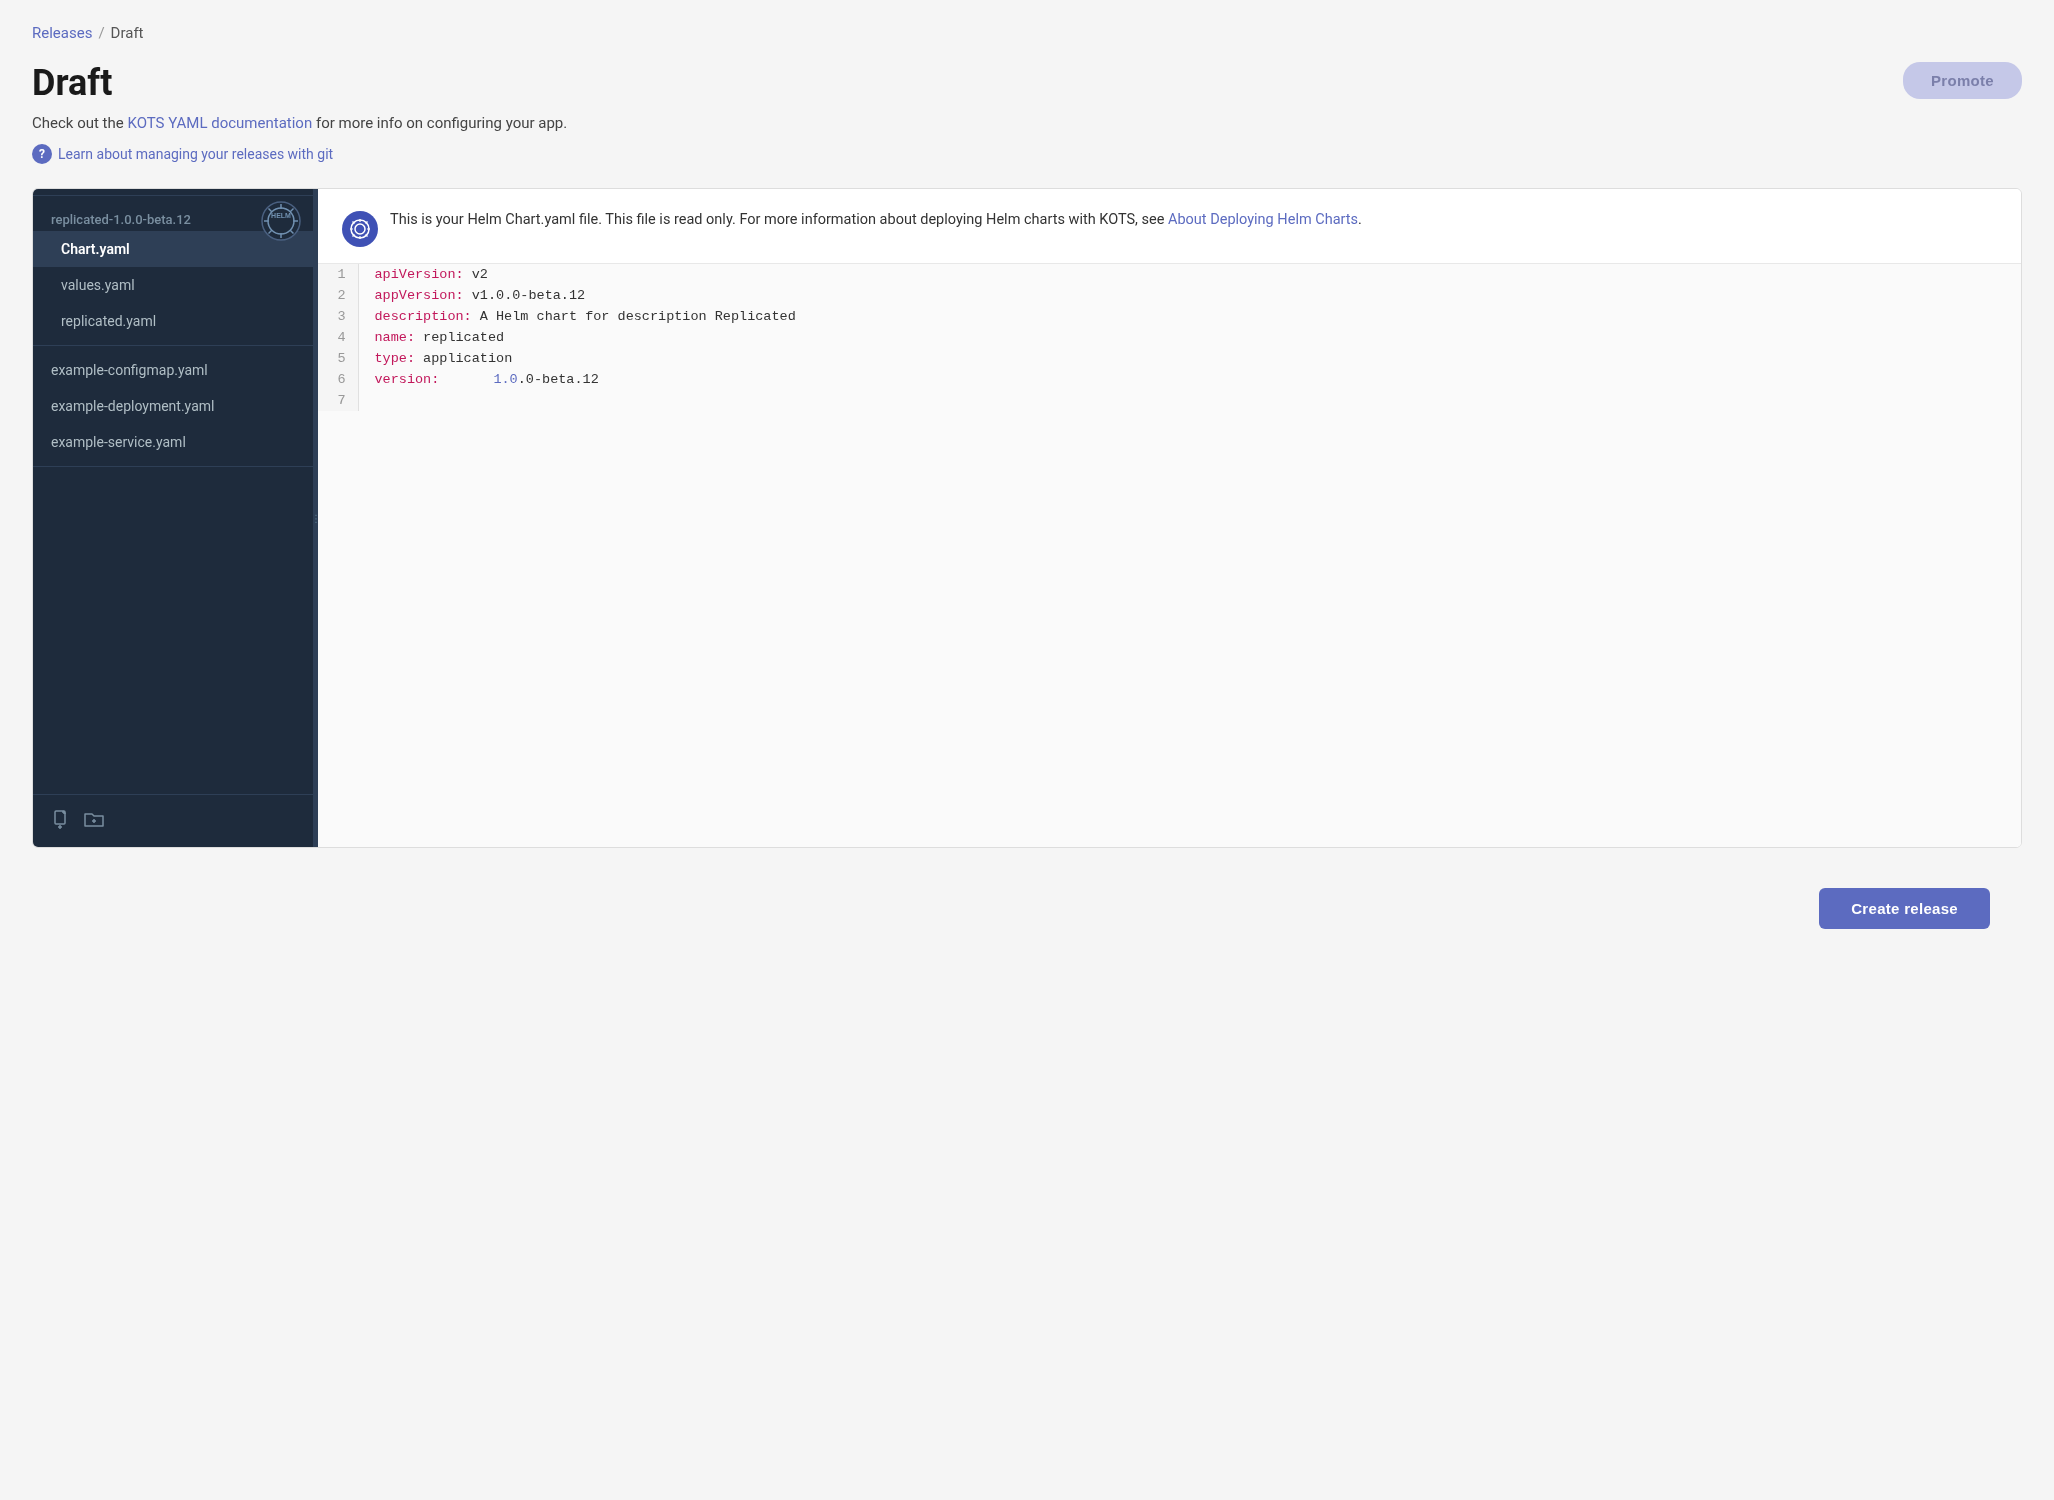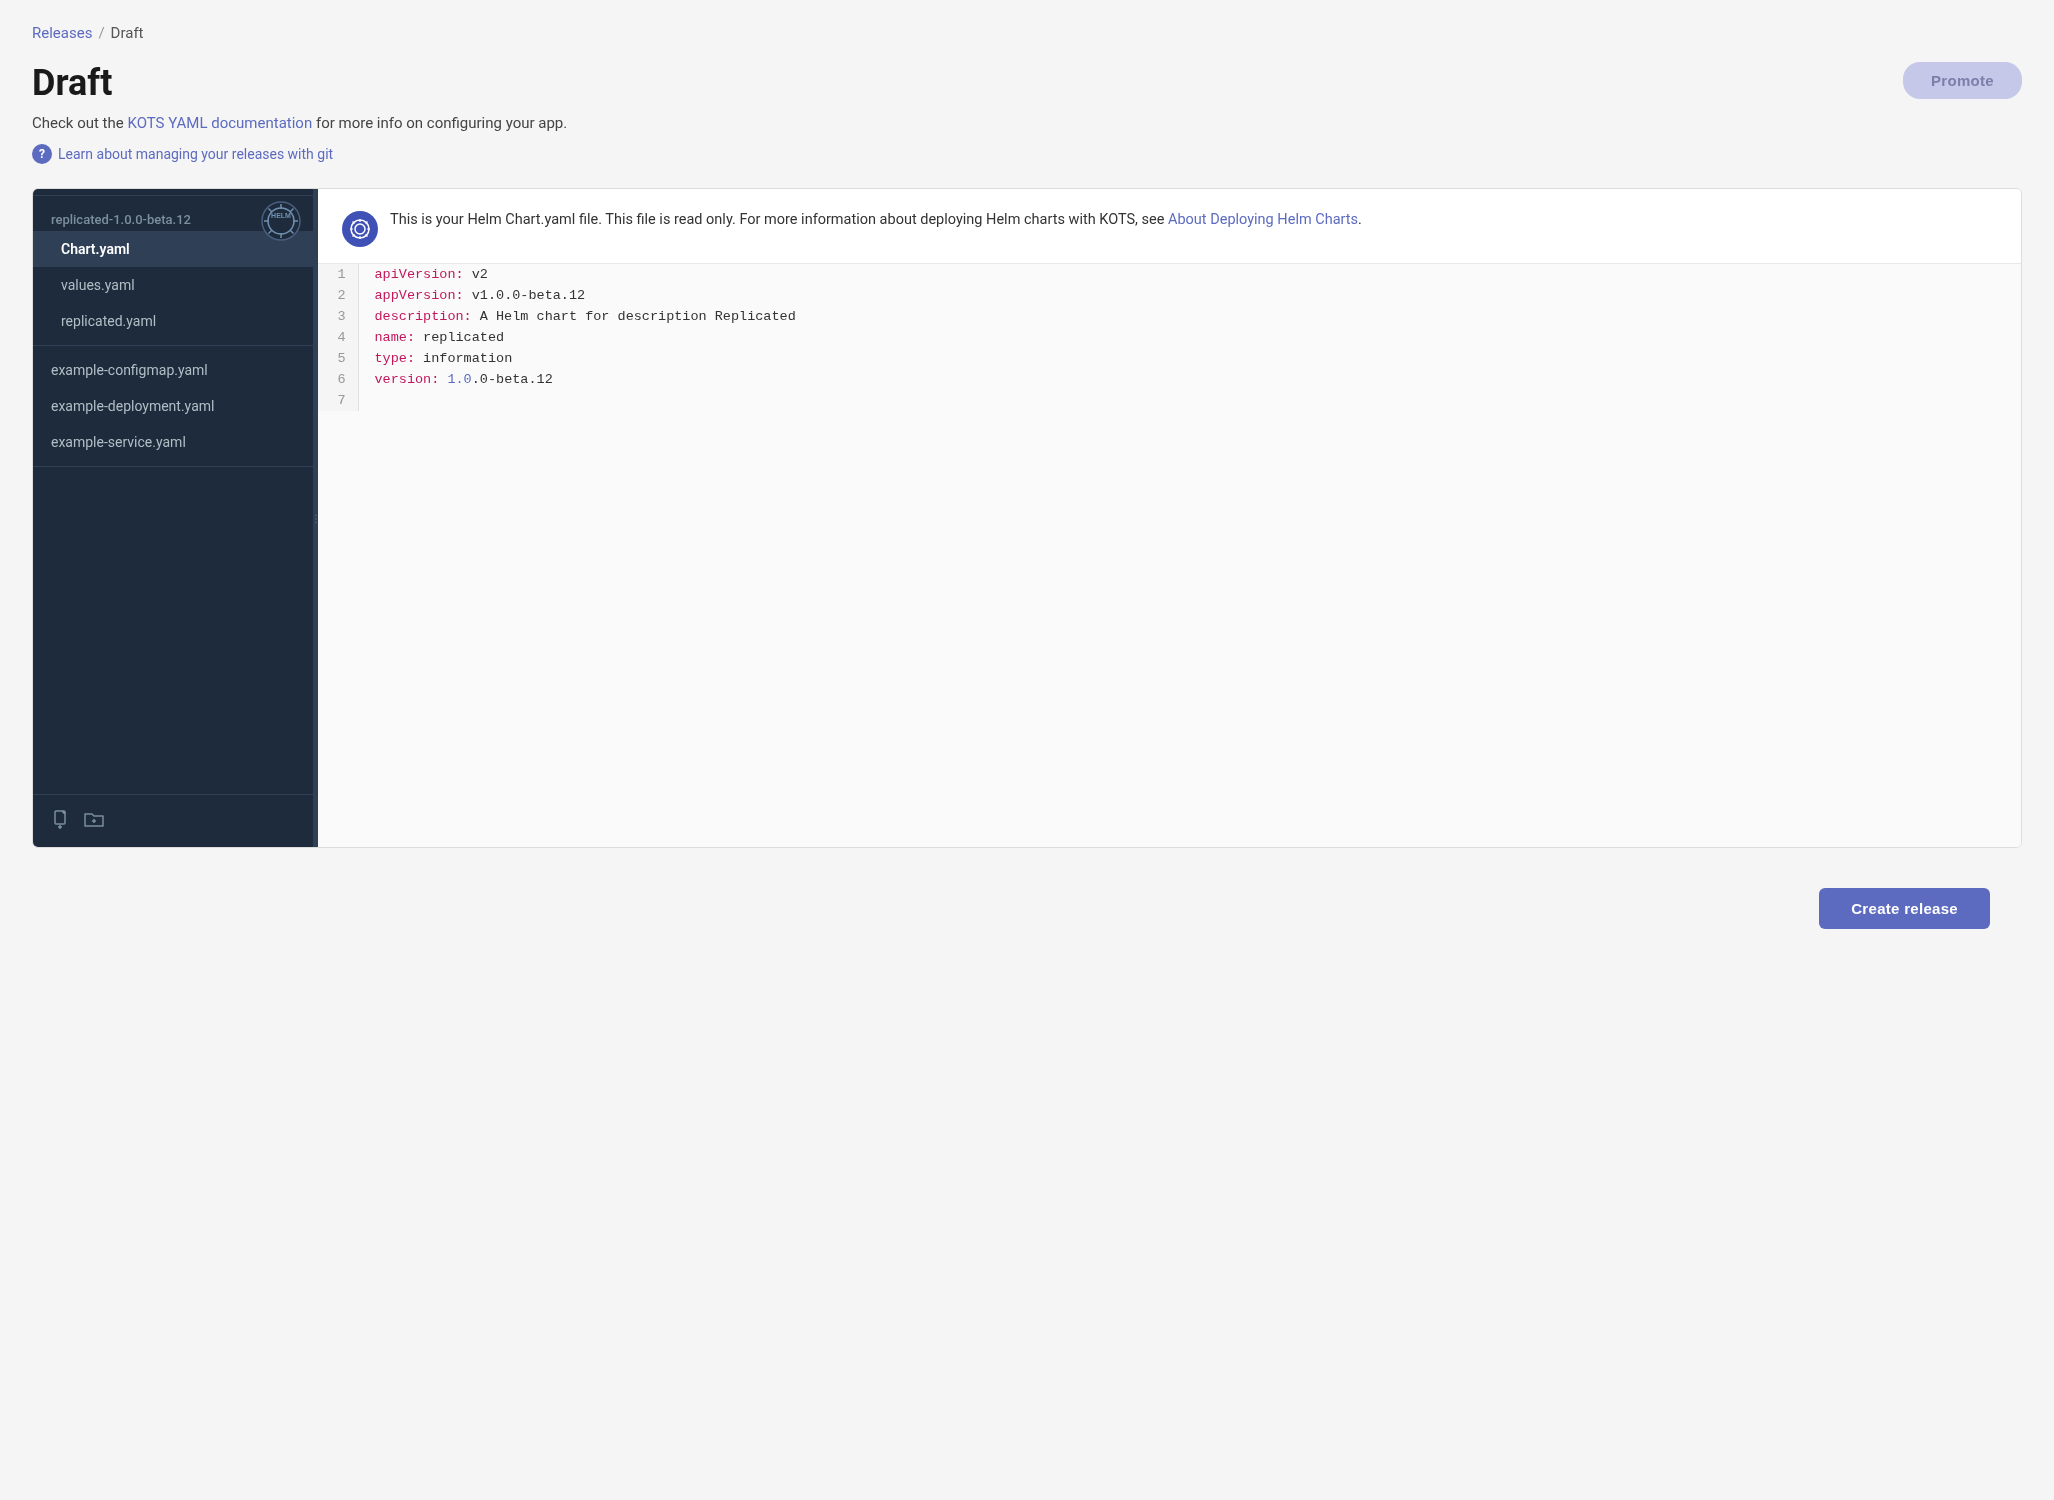--- a/index.html
+++ b/index.html
@@ -231,21 +231,21 @@
       border-right: 1px solid #e0e0e0;
       background: #f5f5f5;
       vertical-align: top;
     }
     .code-line-content {
       padding: 3px 16px;
       white-space: pre;
       color: #333;
     }
     .tok-key { color: #c2185b; }
-    .tok-val-num { color: #5c6bc0; }
+    .tok-val-num { color: #5c6bc0; margin-left: 46px; }
     .tok-val-text { color: #333; }
 
     
     .bottom-bar {
       display: flex;
       justify-content: flex-end;
       padding: 20px 32px 0 32px;
       margin-top: 20px;
     }
     .create-release-btn {
@@ -388,21 +388,21 @@
           <tr>
             <td class="code-line-num">3</td>
             <td class="code-line-content"><span class="tok-key">description:</span><span class="tok-val-text"> A Helm chart for description Replicated</span></td>
           </tr>
           <tr>
             <td class="code-line-num">4</td>
             <td class="code-line-content"><span class="tok-key">name:</span><span class="tok-val-text"> replicated</span></td>
           </tr>
           <tr>
             <td class="code-line-num">5</td>
-            <td class="code-line-content"><span class="tok-key">type:</span><span class="tok-val-text"> information</span></td>
+            <td class="code-line-content"><span class="tok-key">type:</span><span class="tok-val-text"> application</span></td>
           </tr>
           <tr>
             <td class="code-line-num">6</td>
             <td class="code-line-content"><span class="tok-key">version:</span><span class="tok-val-text"> </span><span class="tok-val-num">1.0</span><span class="tok-val-text">.0-beta.12</span></td>
           </tr>
           <tr>
             <td class="code-line-num">7</td>
             <td class="code-line-content">&nbsp;</td>
           </tr>
         </tbody>

